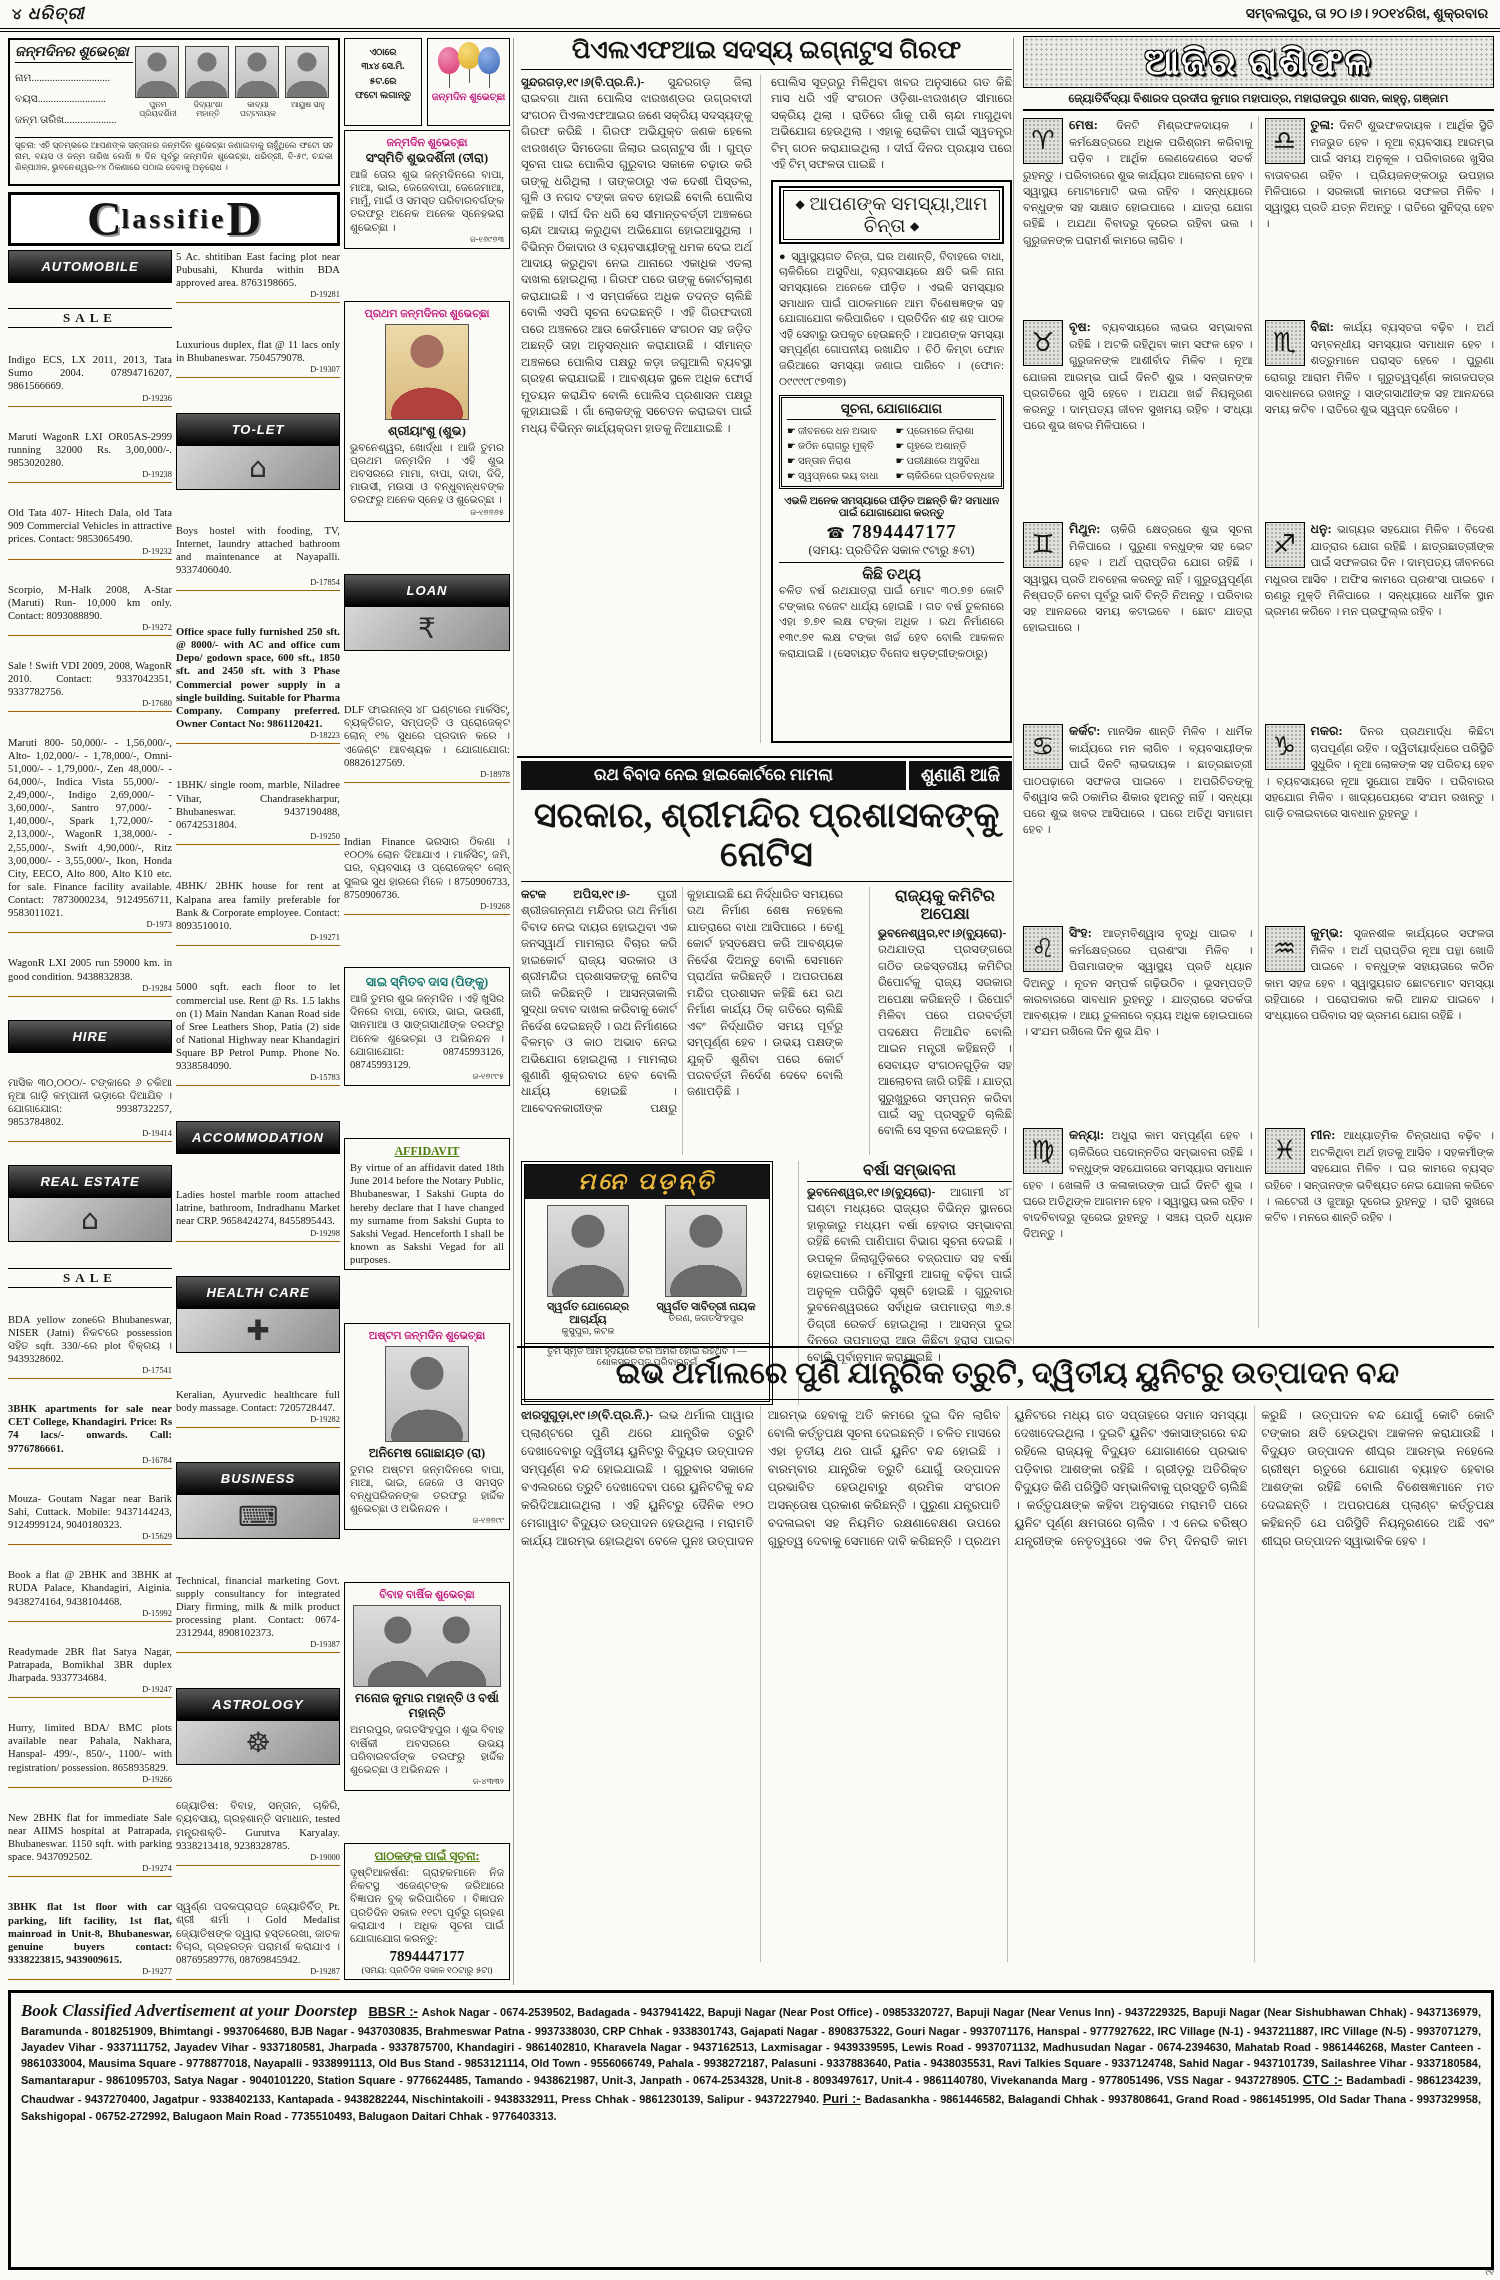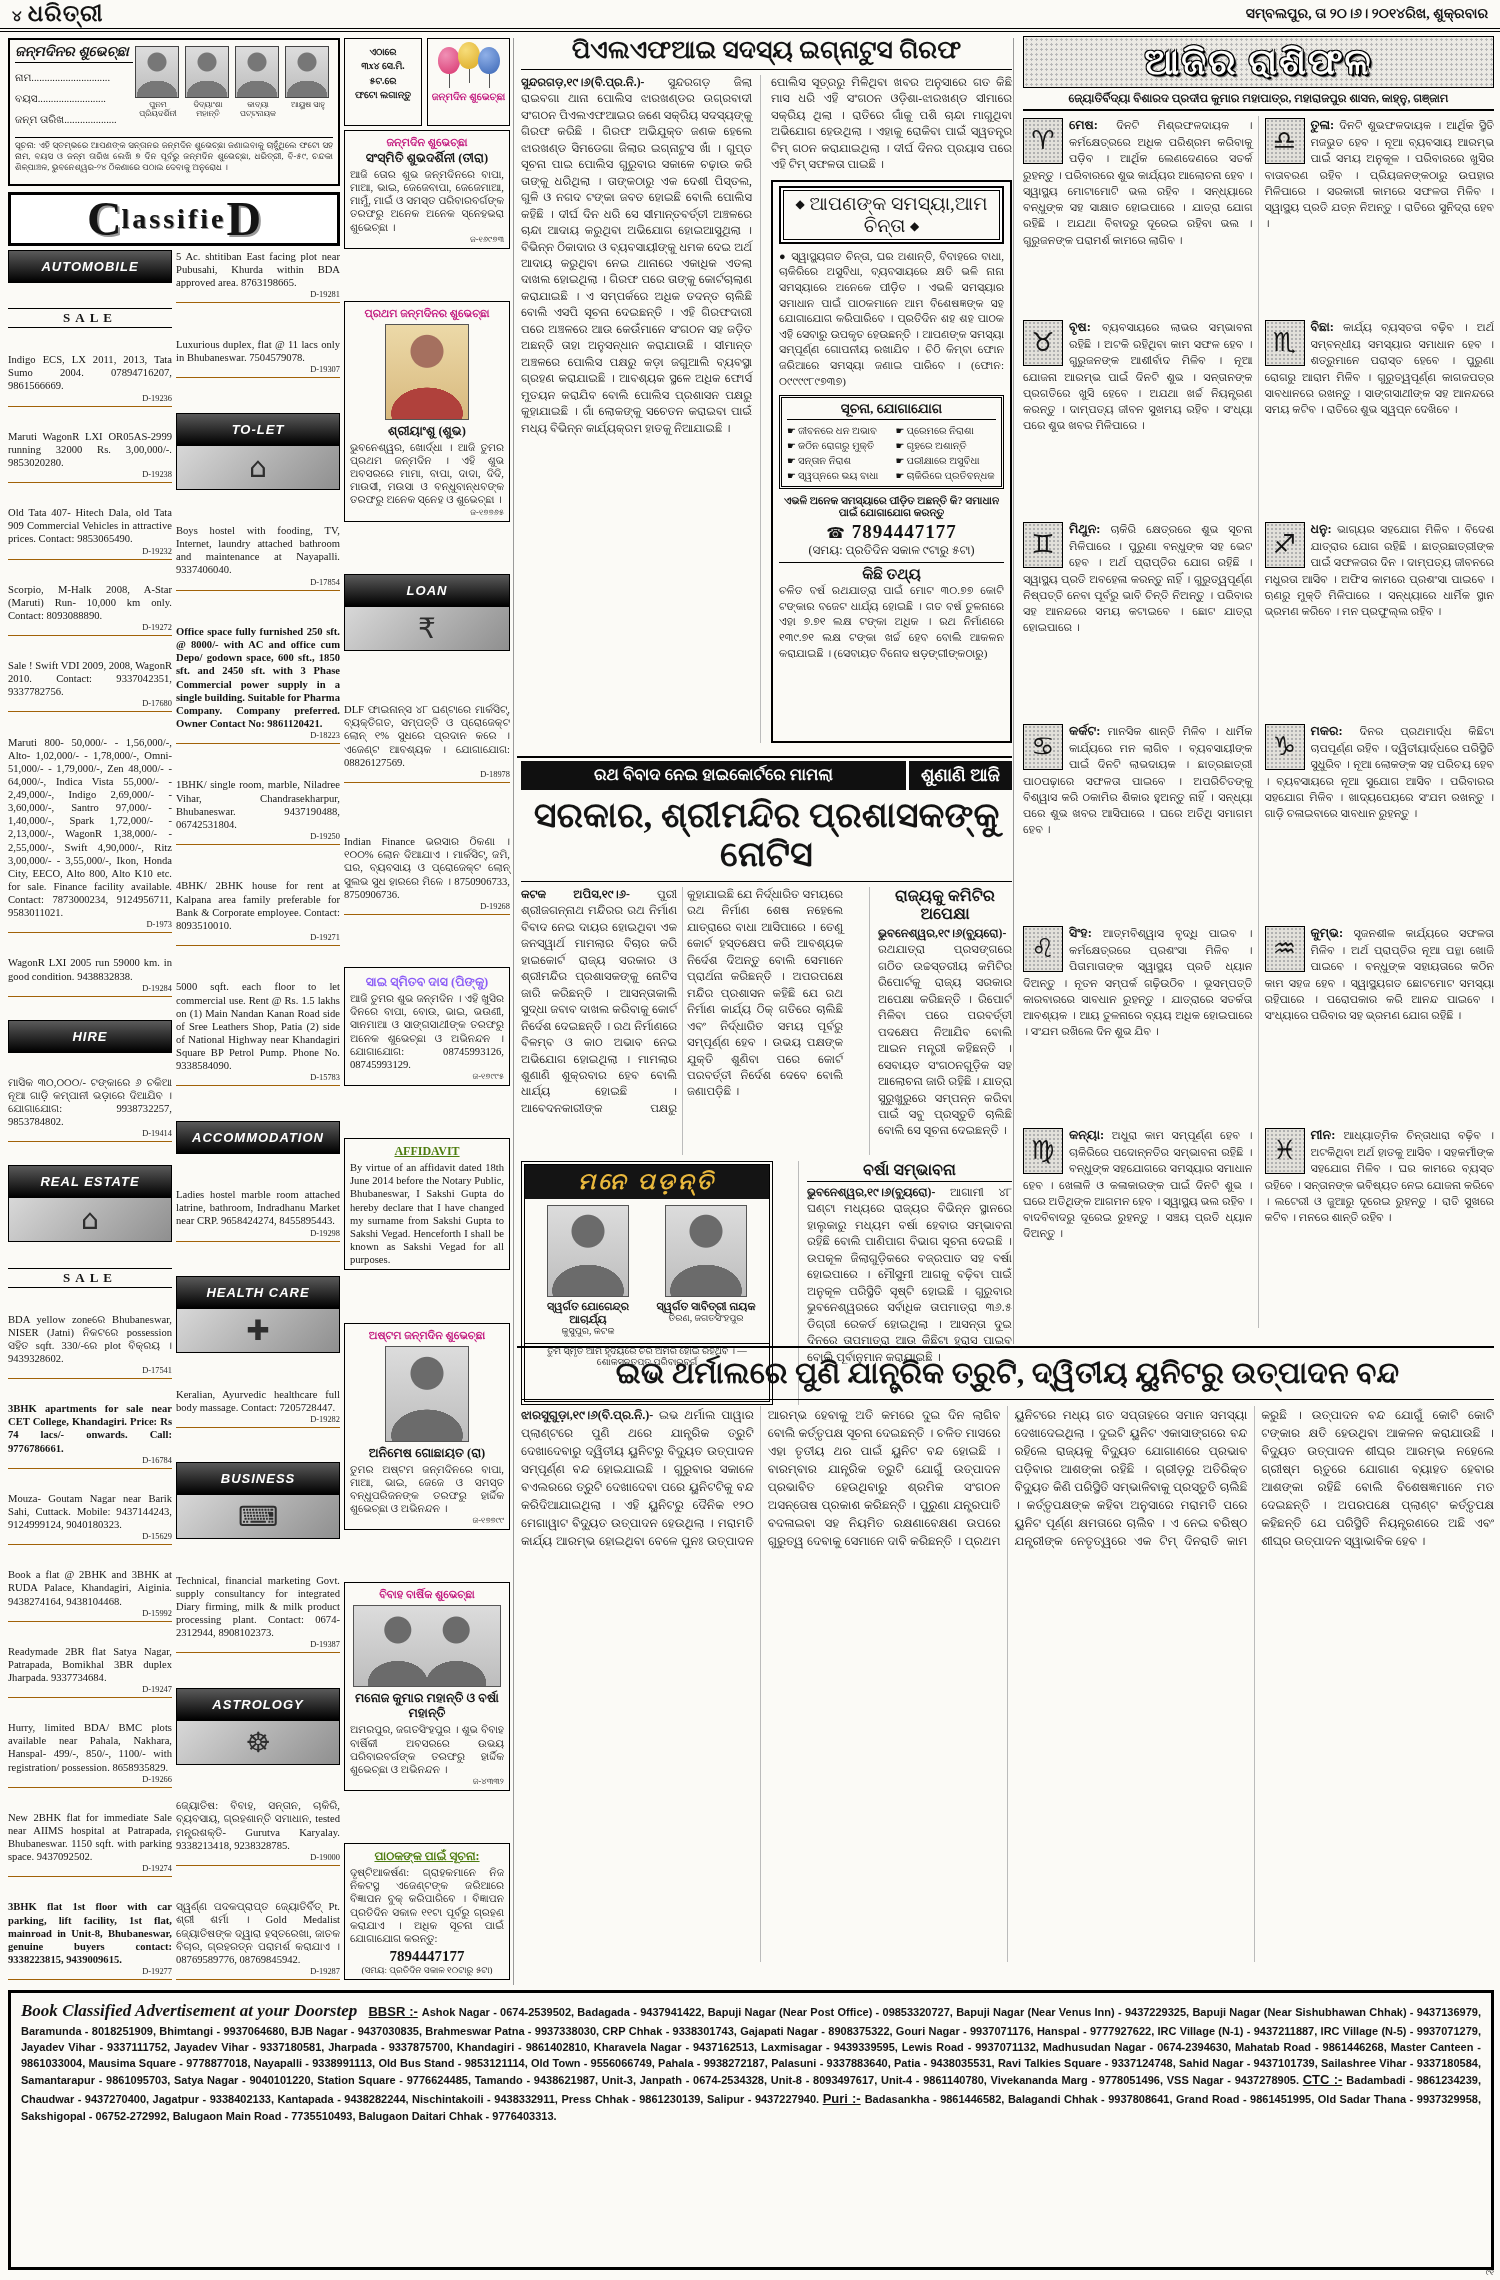--- a/index.html
+++ b/index.html
@@ -3,21 +3,21 @@
 <meta charset="utf-8">
 <style>
   *{margin:0;padding:0;box-sizing:border-box}
   html,body{width:1500px;height:2280px}
   body{background:#f6f4ee;color:#141414;font-family:"Liberation Serif","DejaVu Serif",serif}
   .page{position:relative;width:1500px;height:2280px;overflow:hidden;background:#fbfaf6}
   
   .masthead{position:absolute;left:0;top:0;right:0;height:32px;display:flex;justify-content:space-between;align-items:center;padding:0 12px;border-bottom:4px double #000}
   .mast-left{display:flex;align-items:baseline;gap:6px}
   .mast-pg{font-weight:bold;font-size:15px}
-  .mast-paper{font-weight:bold;font-size:23px;letter-spacing:1px}
+  .mast-paper{font-weight:bold;font-style:italic;font-size:17px;letter-spacing:1px}
   .mast-date{font-weight:bold;font-size:14px}
   
   .bday{position:absolute;left:8px;top:38px;width:332px;height:148px;border:2px solid #000;padding:4px 5px;display:flex;flex-wrap:wrap}
   .bday-left{width:118px}
   .bday-title{font-weight:bold;font-size:14px;font-style:italic;border-bottom:1px solid #000;padding-bottom:2px;margin-bottom:4px}
   .bday-field{font-size:10.5px;margin-top:9px;white-space:nowrap;overflow:hidden}
   .bday-photos{flex:1;display:flex;justify-content:space-around;align-items:flex-start;padding-top:2px}
   .bday-photo{width:46px;text-align:center}
   .bday-photo .ph-s{width:44px;height:52px;border:1px solid #444;background:radial-gradient(circle at 50% 30%,#777 0 9px,rgba(0,0,0,0) 10px),radial-gradient(ellipse 20px 14px at 50% 95%,#777 0 99%,rgba(0,0,0,0) 100%),linear-gradient(#ddd,#bcbcbc)}
   .bday-photo figcaption{font-size:8px;line-height:1.15;margin-top:2px}
@@ -47,21 +47,21 @@
   .cl-banner{background:linear-gradient(#5a5a5a,#000);color:#fff;font-family:"Liberation Sans",sans-serif;font-weight:bold;font-style:italic;font-size:13px;text-align:center;letter-spacing:1px;padding:8px 2px;border:1px solid #000}
   .cl-img{height:44px;border:1px solid #000;border-top:none;background:linear-gradient(135deg,#d8d8d8,#8f8f8f);display:flex;align-items:center;justify-content:center;font-size:28px;color:#2e2e2e;font-family:"DejaVu Sans",sans-serif}
   .cl-sub{text-align:center;font-weight:bold;font-size:13px;letter-spacing:5px;border-top:1.5px solid #000;border-bottom:1.5px solid #000;padding:1px 0;margin:2px 0}
   .cl-text{font-size:10.6px;line-height:1.24;text-align:justify}
   .cl.bold .cl-text{font-weight:bold}
   .cl.ad{border-bottom:1px solid #a16207;padding-bottom:3px}
   .cl-ref{text-align:right;font-size:8.4px;color:#222;margin-top:1px}
   .cl.card{border:1.5px solid #000;padding:5px 5px 3px;text-align:center}
   .cl-label{font-weight:bold;font-size:11px;color:#c2187e}
   .cl-title{font-weight:bold;font-size:12.5px;margin:2px 0}
-  .cl.blue .cl-title{color:#8b5cf6}
+  .cl.blue .cl-title{color:#0f766e}
   .cl.card .cl-text{margin-top:2px}
   .cl.affidavit .cl-label,.cl.notice .cl-label{color:#4d7c0f;text-decoration:underline;font-size:12px}
   .cl-phone{font-weight:bold;font-size:15px;margin-top:3px}
   .cl-time{font-size:9px}
   .ph{display:none;width:84px;height:96px;border:1px solid #555;margin:4px auto;background:radial-gradient(circle at 50% 28%,#6b6b6b 0 16px,rgba(0,0,0,0) 17px),radial-gradient(ellipse 36px 26px at 50% 94%,#6b6b6b 0 99%,rgba(0,0,0,0) 100%),linear-gradient(#dcdcdc,#bdbdbd)}
   .cl.hasphoto .ph{display:block}
   .cl.color .ph{background:radial-gradient(circle at 50% 28%,#a5705f 0 16px,rgba(0,0,0,0) 17px),radial-gradient(ellipse 36px 26px at 50% 94%,#b0413c 0 99%,rgba(0,0,0,0) 100%),linear-gradient(#ecd9a8,#d8b97e)}
   .cl.hasphoto2 .ph{display:block;width:148px;height:82px;background:radial-gradient(circle at 30% 30%,#6b6b6b 0 13px,rgba(0,0,0,0) 14px),radial-gradient(circle at 70% 30%,#6b6b6b 0 13px,rgba(0,0,0,0) 14px),radial-gradient(ellipse 30px 22px at 30% 96%,#6b6b6b 0 99%,rgba(0,0,0,0) 100%),radial-gradient(ellipse 30px 22px at 70% 96%,#6b6b6b 0 99%,rgba(0,0,0,0) 100%),linear-gradient(#dcdcdc,#bdbdbd)}
   
   .vrule{position:absolute;width:0;border-left:1px solid #9a9a9a}

